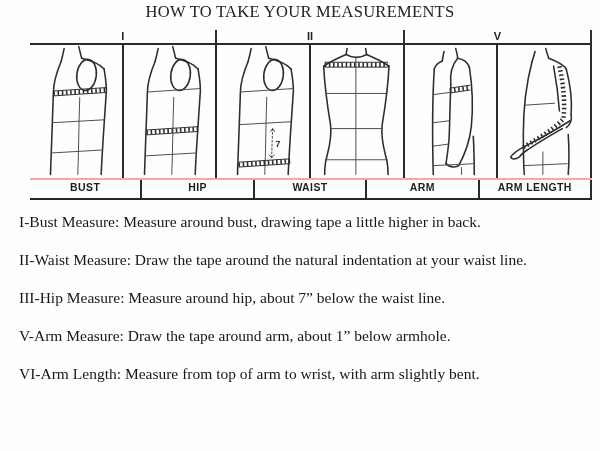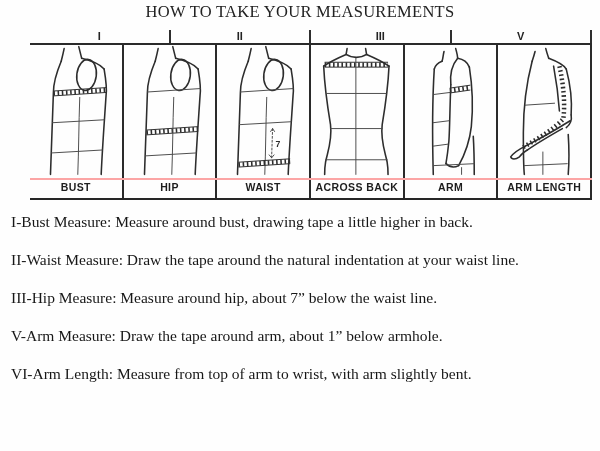--- a/index.html
+++ b/index.html
@@ -30,35 +30,34 @@
   .tl{fill:none;stroke:#2d2d2d;stroke-width:1;}
   .ann{font-family:"Liberation Sans", sans-serif;font-size:9px;font-weight:bold;fill:#2d2d2d;}
   .labels{display:flex;height:18px;border-top:2px solid #fca5a5;border-bottom:2.5px solid #262626;}
   .labels .lcell{
     flex:1;box-sizing:border-box;border-right:2px solid #2a2a2a;
     text-align:center;line-height:15px;white-space:nowrap;overflow:hidden;
     font-family:"Liberation Sans", sans-serif;font-weight:bold;
     font-size:10.5px;letter-spacing:.4px;color:#1d1d1d;
   }
   .instructions{position:absolute;left:7px;top:212px;width:588px;}
-  .instructions p{margin:0 0 18px 4px;font-size:15.5px;line-height:20px;color:#171717;}
+  .instructions p{margin:0 0 18px 12px;font-size:15.5px;line-height:20px;color:#171717;}
 </style>
 </head>
 <body>
 
 <div class="sheet">
 
   <div class="title">HOW TO TAKE YOUR MEASUREMENTS</div>
 
   <div class="chart">
 
     <div class="numerals">
       <div class="ncell">I</div>
       <div class="ncell">II</div>
-      <div class="ncell">III</div>
       <div class="ncell">V</div>
     </div>
 
     <div class="panels">
 
       <div class="panel">
         <svg class="fig" viewBox="0 0 94 133">
           <path class="o" d="M35,2 C34,7 33,11 32,15"></path>
           <path class="o" d="M50,0 C51,4 52,8 53,12"></path>
           <path class="o" d="M53,12 C61,14 71,17 76,23"></path>
@@ -173,21 +172,20 @@
           <path class="s" d="M27,122 L71,120"></path>
         </svg>
       </div>
 
     </div>
 
     <div class="labels">
       <div class="lcell">BUST</div>
       <div class="lcell">HIP</div>
       <div class="lcell">WAIST</div>
-      <div class="lcell">ACROSS BACK</div>
       <div class="lcell">ARM</div>
       <div class="lcell">ARM LENGTH</div>
     </div>
 
   </div>
 
   <div class="instructions">
     <p>I-Bust Measure: Measure around bust, drawing tape a little higher in back.</p>
     <p>II-Waist Measure: Draw the tape around the natural indentation at your waist line.</p>
     <p>III-Hip Measure: Measure around hip, about 7” below the waist line.</p>

